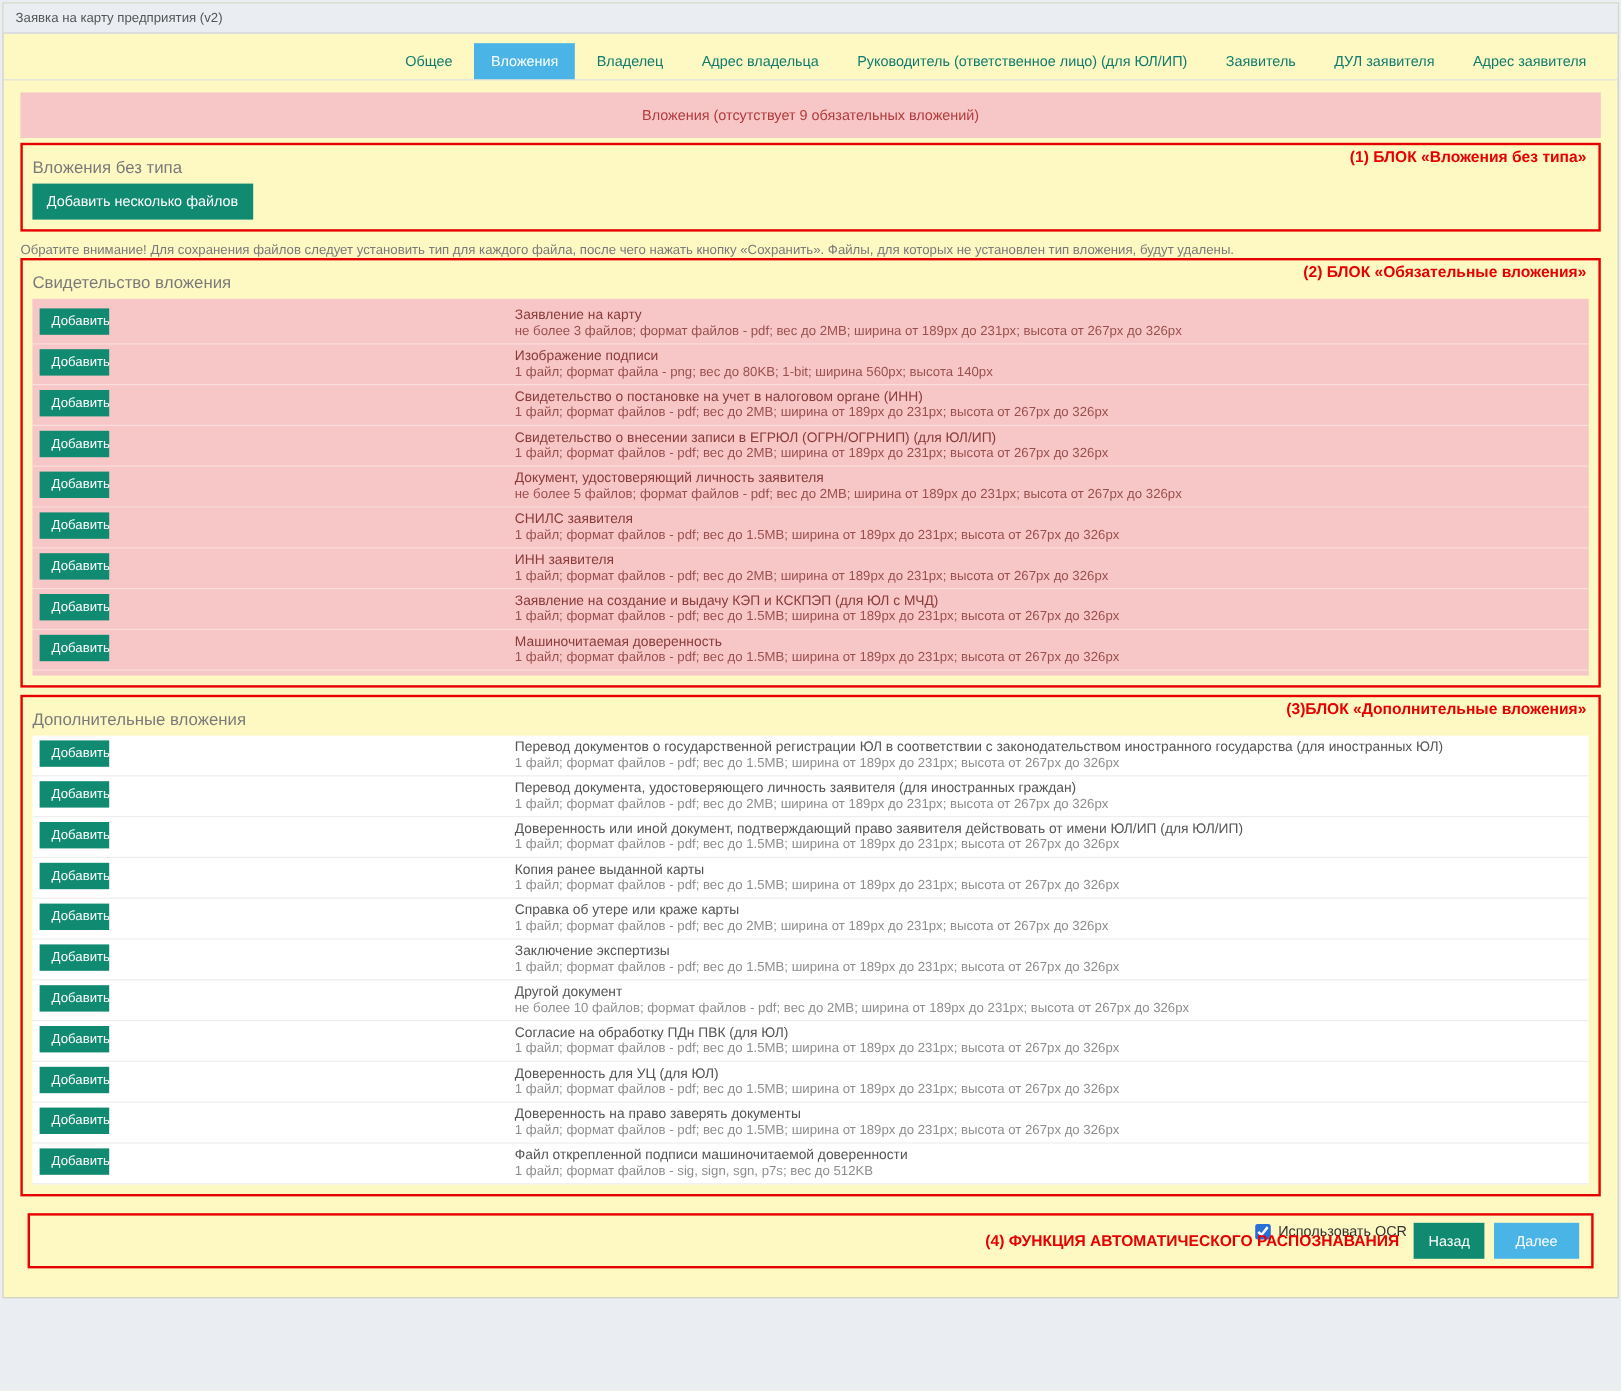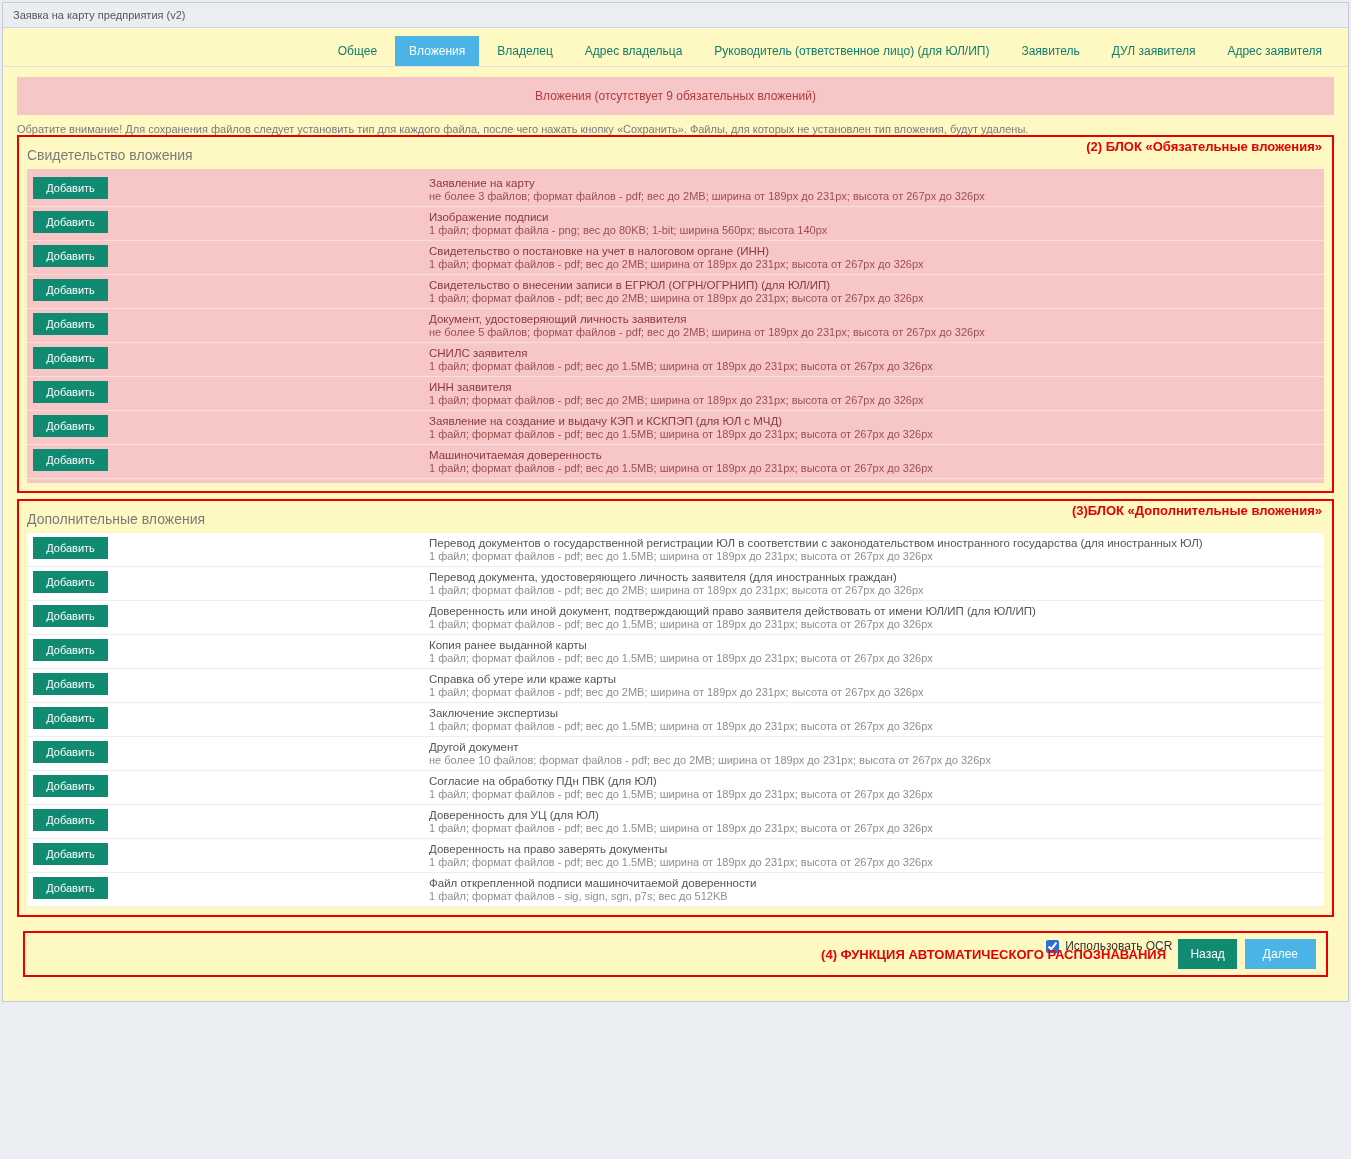--- a/index.html
+++ b/index.html
@@ -6,21 +6,21 @@
 body { font-family: Arial, sans-serif; font-size: 12px; background: #eaeef2; color: #333; }
 .window { background: #fef9c3; border: 1px solid #c8ccd0; margin: 2px; }
 .window-title { background: #eaeef2; padding: 6px 10px; color: #555; font-size: 11px; border-bottom: 1px solid #d0d4d8; }
 .tabs { display: flex; padding: 8px 12px 0 12px; gap: 4px; border-bottom: 1px solid #e0e0e0; justify-content: flex-end; }
 .tab { padding: 8px 14px; color: #0f7c6e; cursor: pointer; font-size: 12px; }
 .tab.active { background: #4bb4e6; color: #fff; }
 .content { padding: 10px 14px 18px 14px; position: relative; }
 .alert-banner { background: #f7c7c7; color: #b33a3a; padding: 12px 14px; margin-bottom: 4px; font-size: 12px; text-align: center; }
 .section-label { color: #7a7a7a; font-size: 14px; padding: 4px 0 6px 0; }
 .btn-green { background: #118a72; color: #fff; border: none; padding: 8px 12px; font-size: 12px; cursor: pointer; }
-.btn-green-sm { background: #118a72; color: #fff; border: none; padding: 5px 10px; font-size: 11px; cursor: pointer; width: 75px; text-align: center; }
+.btn-green-sm { background: #118a72; color: #fff; border: none; padding: 5px 10px; font-size: 11px; cursor: pointer; width: 58px; text-align: center; }
 .btn-blue { background: #4bb4e6; color: #fff; border: none; padding: 8px 18px; font-size: 12px; cursor: pointer; }
 .note { color: #7a7a7a; font-size: 11px; padding: 4px 0 0 0; }
 .block { border: 2px solid #e60000; padding: 6px 8px 8px 8px; margin-bottom: 6px; position: relative; }
 .block-badge { position: absolute; top: 2px; right: 8px; color: #e60000; font-weight: bold; font-size: 13px; background: transparent; padding: 0 2px; }
 .req-list { background: #f7c7c7; padding: 4px 0; }
 .opt-list { background: #fff; }
 .row { display: flex; align-items: flex-start; padding: 4px 6px; gap: 26px; border-bottom: 1px solid rgba(255,255,255,0.4); }
 .opt-list .row { border-bottom: 1px solid #eee; }
 .row .col-btn { width: 330px; flex-shrink: 0; }
 .row .col-text { flex: 1; margin-left: 40px; }
@@ -50,20 +50,27 @@
       <div class="tab">Руководитель (ответственное лицо) (для ЮЛ/ИП)</div>
       <div class="tab">Заявитель</div>
       <div class="tab">ДУЛ заявителя</div>
       <div class="tab">Адрес заявителя</div>
     </div>
 
   <div class="content">
 
     <div class="alert-banner">Вложения (отсутствует 9 обязательных вложений)</div>
 
+    <div class="block">
+      <div class="block1-top">
+        <div class="section-label">Вложения без типа</div>
+        <div class="block-badge">(1) БЛОК «Вложения без типа»</div>
+      </div>
+      <button class="btn-green">Добавить несколько файлов</button>
+    </div>
 
     <div class="note">Обратите внимание! Для сохранения файлов следует установить тип для каждого файла, после чего нажать кнопку «Сохранить». Файлы, для которых не установлен тип вложения, будут удалены.</div>
 
     <div class="block">
       <div class="block1-top">
         <div class="section-label">Свидетельство вложения</div>
         <div class="block-badge">(2) БЛОК «Обязательные вложения»</div>
       </div>
       <div class="req-list" id="req-list">
           <div class="row">

